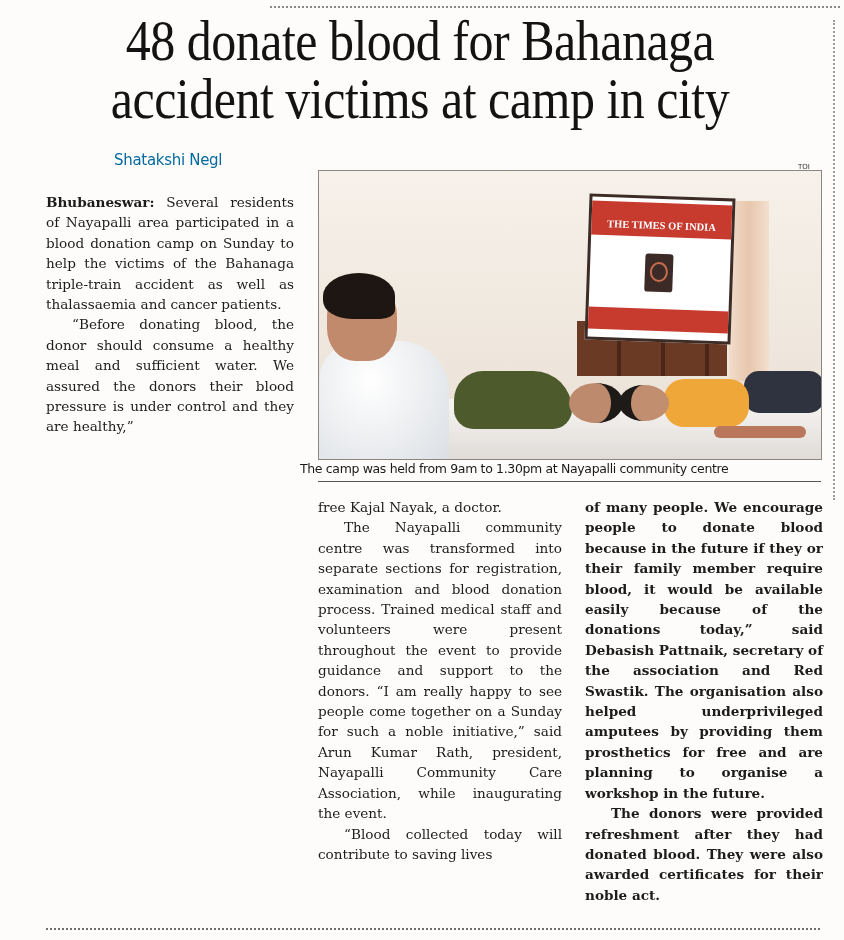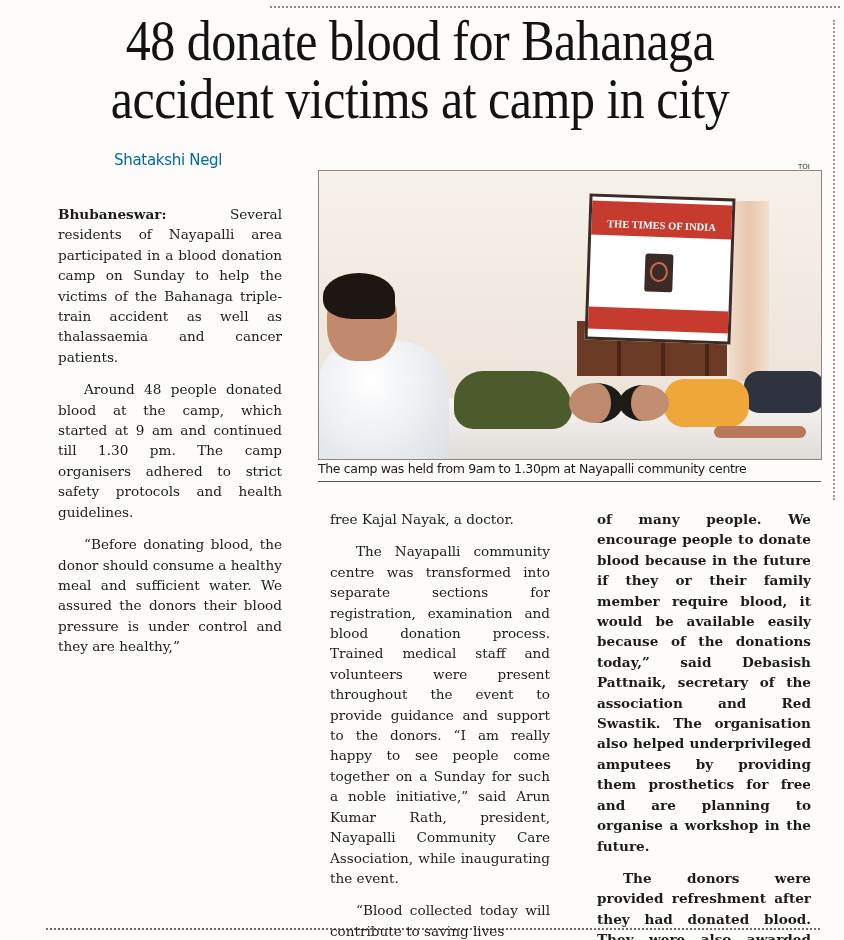--- a/index.html
+++ b/index.html
@@ -32,32 +32,32 @@
     }
     .credit {
       position: absolute; left: 798px; top: 163px;
       font-family: "DejaVu Sans", sans-serif; font-size: 7px; color: #333;
     }
     .photo {
       position: absolute; left: 318px; top: 170px; width: 502px; height: 288px;
       background: #f3efe9; overflow: hidden; border: 1px solid #8c8580;
     }
     .caption {
-      position: absolute; left: 318px; top: 461px; width: 504px;
+      position: absolute; left: 300px; top: 461px; width: 504px;
       font-family: "DejaVu Sans", sans-serif; font-size: 12.5px; color: #1b1a19;
       letter-spacing: -0.35px; white-space: nowrap;
     }
     .caption-rule {
       position: absolute; left: 318px; top: 481px; width: 503px; border-top: 1px solid #555;
     }
     .col {
       position: absolute; font-size: 13.6px; line-height: 20.4px; color: #1e1c1b;
       text-align: justify; hyphens: none;
     }
-    .col p { margin: 12px; text-indent: 0; }
+    .col p { margin: 0; text-indent: 0; }
     .col p.ind { text-indent: 26px; }
     .col1 { left: 46px; top: 192px; width: 248px; }
     .col2 { left: 318px; top: 497px; width: 244px; }
     .col3 { left: 585px; top: 497px; width: 238px; font-weight: bold; }
     .dateline { font-weight: bold; }
     .bold { font-weight: bold; }
     
     .ph-wall { position:absolute; left:0; top:0; width:100%; height:100%; background: linear-gradient(180deg,#f6f1ea 0%, #efe7dd 60%, #e8dfd4 100%); }
     .ph-curtain { position:absolute; left:410px; top:30px; width:40px; height:180px; background: linear-gradient(90deg,#f1dccb,#e8c7ad,#f3dfcf); }
     .ph-wood { position:absolute; left:258px; top:150px; width:150px; height:55px; background: repeating-linear-gradient(90deg,#6b3a25 0 40px,#4a2618 40px 44px); }
@@ -112,21 +112,20 @@
   <div class="ph-nurse-coat"></div>
   <div class="ph-nurse-head"></div>
   <div class="ph-nurse-hair"></div>
 </div>
 
 <div class="caption">The camp was held from 9am to 1.30pm at Nayapalli community centre</div>
 <div class="caption-rule"></div>
 
 <div class="col col1">
   <p><span class="dateline">Bhubaneswar:</span><span> Several residents of Nayapalli area participated in a blood donation camp on Sunday to help the victims of the Bahanaga triple-train accident as well as thalassaemia and cancer patients.</span></p>
-  <p class="ind">Around 48 people donated blood at the camp, which started at 9 am and continued till 1.30 pm. The camp organisers adhered to strict safety protocols and health guidelines.</p>
   <p class="ind">“Before donating blood, the donor should consume a healthy meal and sufficient water. We assured the donors their blood pressure is under control and they are healthy,”</p>
 </div>
 
 <div class="col col2">
   <p>free Kajal Nayak, a doctor.</p>
   <p class="ind">The Nayapalli community centre was transformed into separate sections for registration, examination and blood donation process. Trained medical staff and volunteers were present throughout the event to provide guidance and support to the donors. “I am really happy to see people come together on a Sunday for such a noble initiative,” said Arun Kumar Rath, president, Nayapalli Community Care Association, while inaugurating the event.</p>
   <p class="ind">“Blood collected today will contribute to saving lives</p>
 </div>
 
 <div class="col col3">

